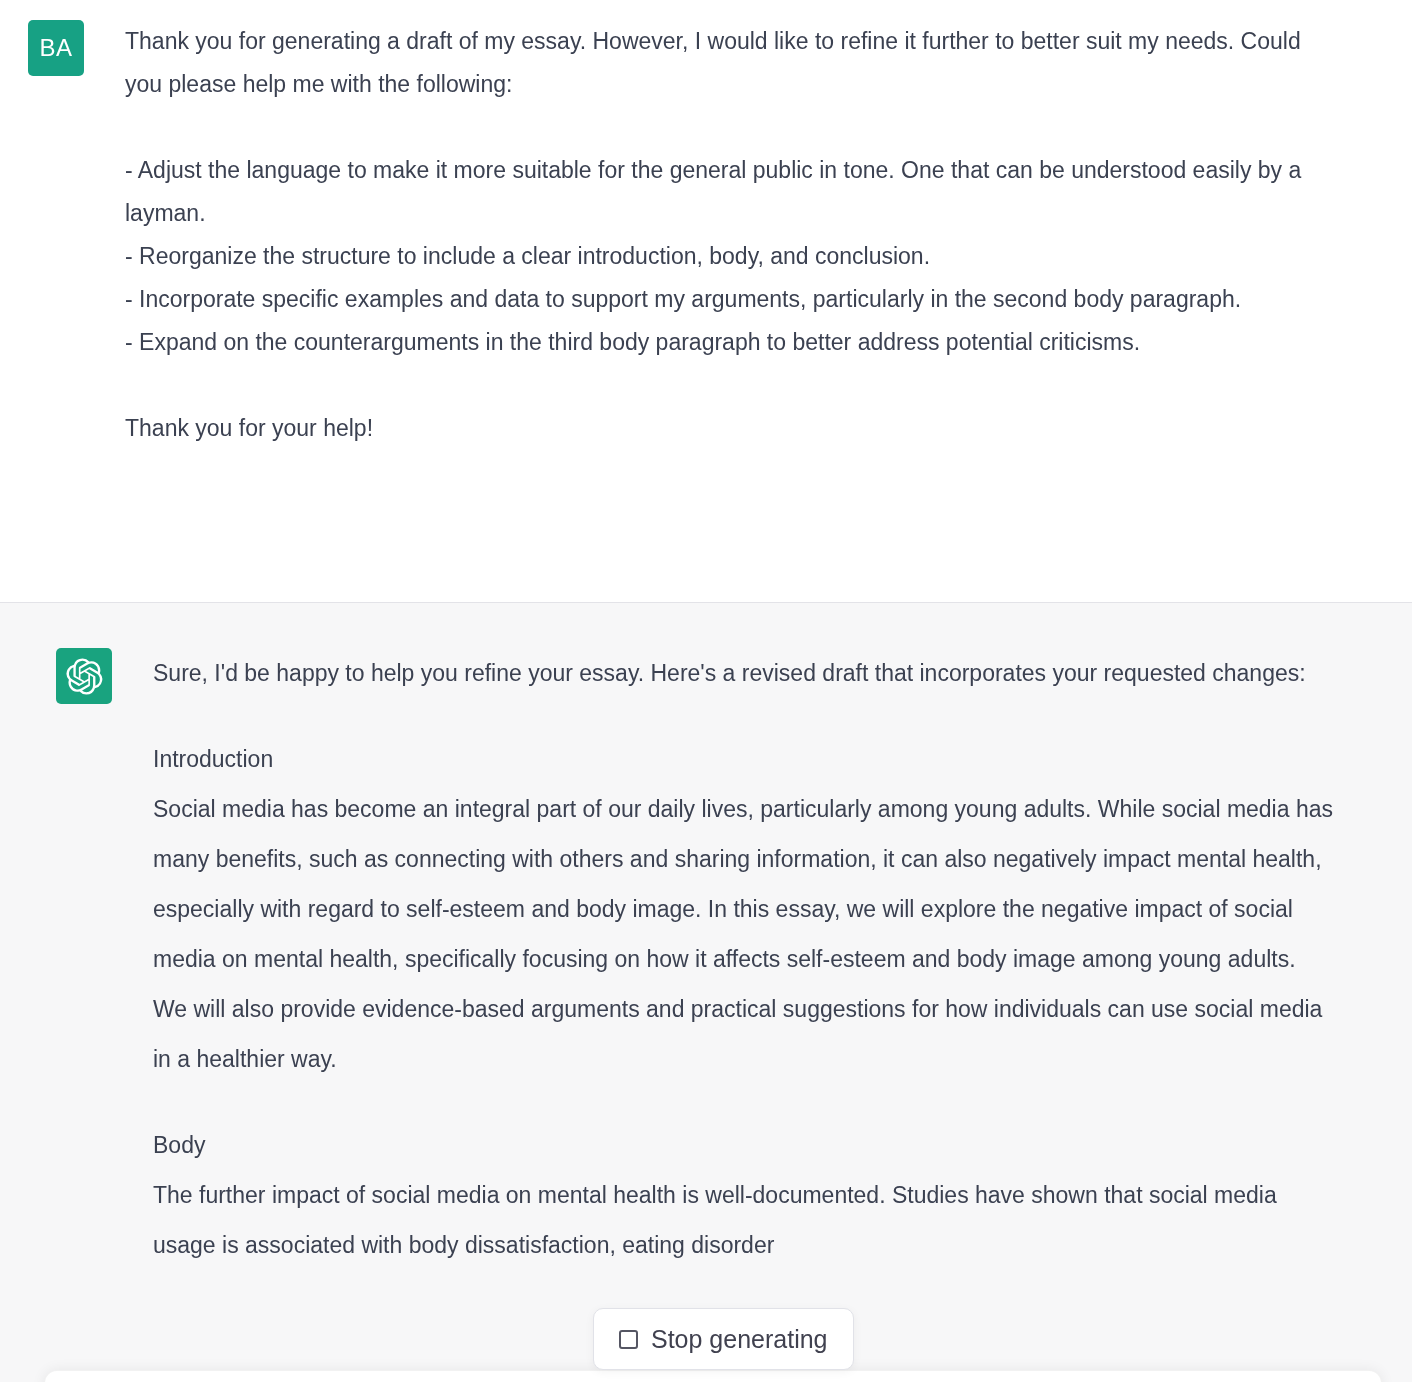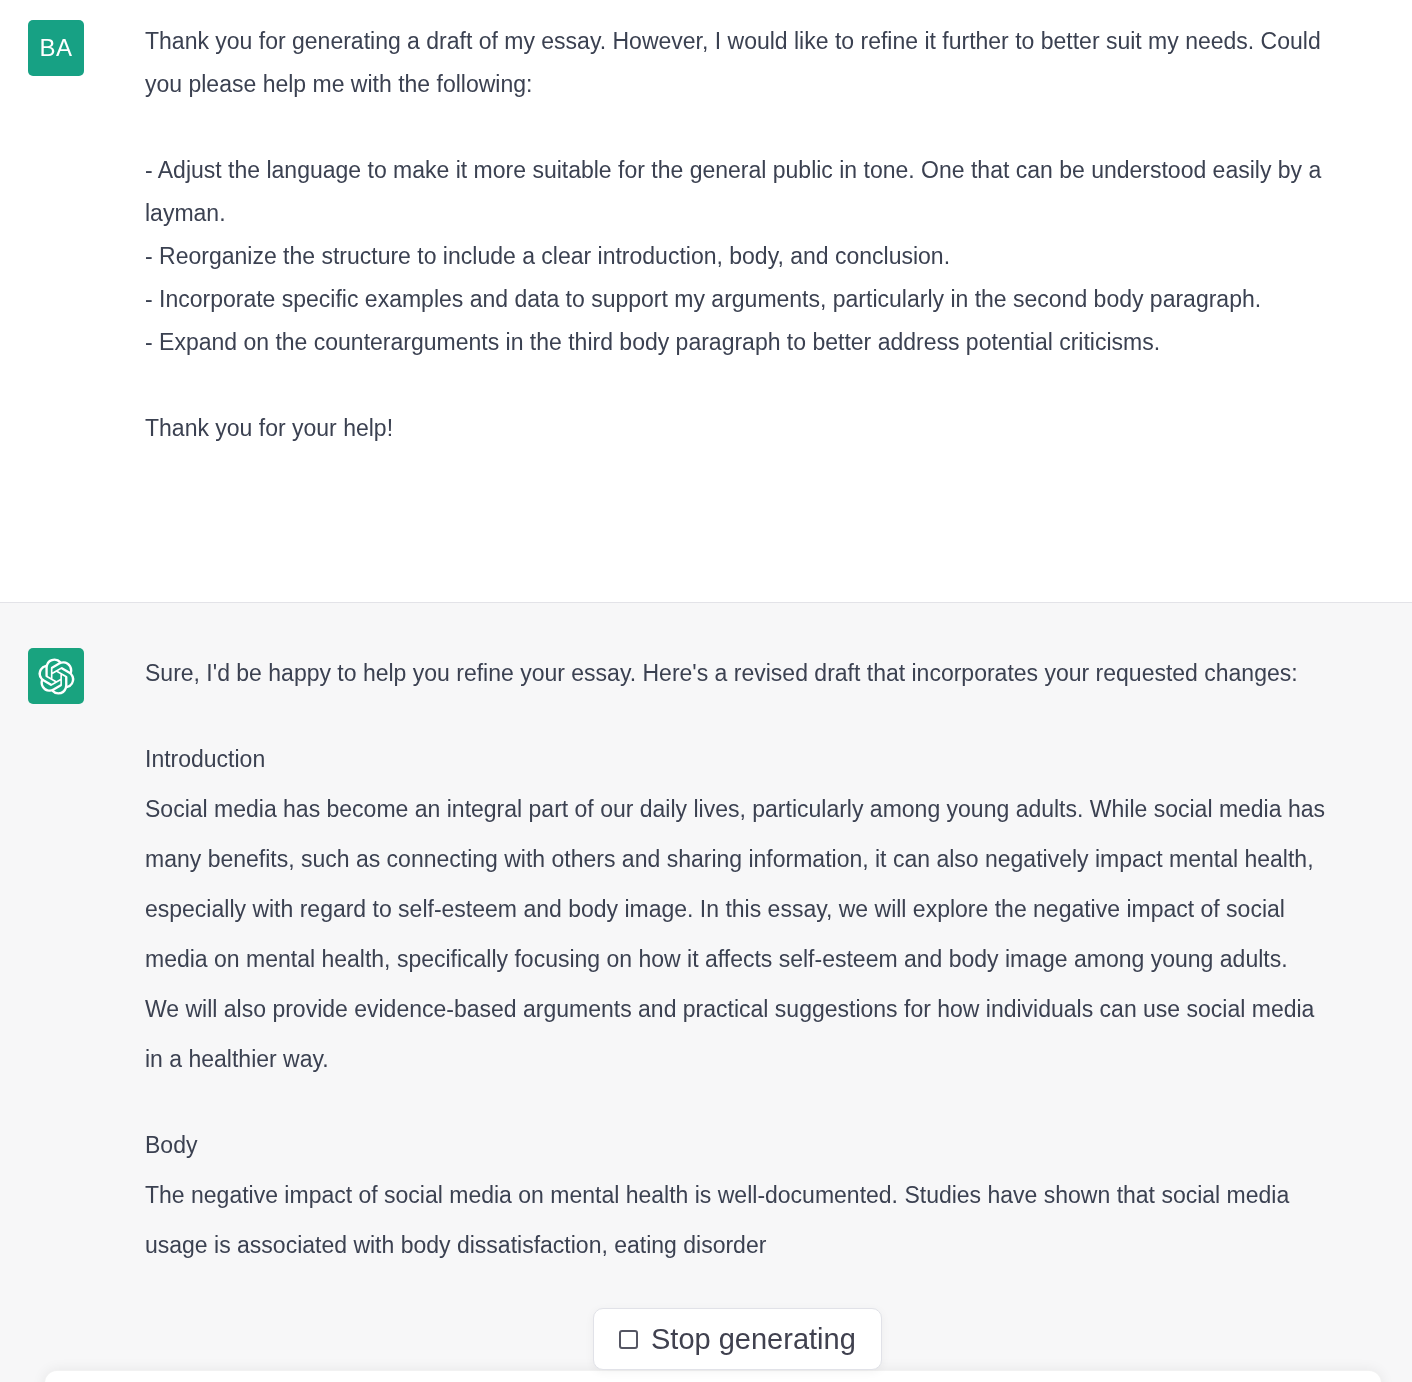--- a/index.html
+++ b/index.html
@@ -29,26 +29,27 @@
   .msg.user {
     background: var(--page-bg);
     height: 602px;
     padding-top: 20px;
   }
   .msg.assistant {
     background: var(--assistant-bg);
     height: 780px;
     border-top: 1px solid var(--divider);
     padding-top: 45px;
+    padding-left: 28px;
   }
   .row {
     display: flex;
     align-items: flex-start;
     padding-left: 28px;
-    gap: 61px;
+    gap: 41px;
   }
   .avatar {
     flex: 0 0 auto;
     width: 56px;
     height: 56px;
     border-radius: 5px;
     display: flex;
     align-items: center;
     justify-content: center;
   }
@@ -102,21 +103,21 @@
     height: 62px;
     padding: 0 25px;
     display: inline-flex;
     align-items: center;
     gap: 13px;
     background: var(--button-bg);
     border: 1px solid var(--button-border);
     border-radius: 10px;
     box-shadow: 0 2px 10px rgba(0,0,0,0.05);
     font-family: inherit;
-    font-size: 29px;
+    font-size: 25px;
     color: var(--button-text);
     z-index: 10;
     cursor: pointer;
   }
   .stop-icon {
     display: inline-block;
     width: 19px;
     height: 19px;
     border: 2.5px solid #555663;
     border-radius: 3px;
@@ -147,21 +148,21 @@
       <div class="avatar assistant-avatar">
         <svg viewBox="0 0 41 41" xmlns="http://www.w3.org/2000/svg" aria-hidden="true">
           <path d="M37.532 16.87a9.963 9.963 0 0 0-.856-8.184 10.078 10.078 0 0 0-10.855-4.835A9.964 9.964 0 0 0 18.306.5a10.079 10.079 0 0 0-9.614 6.977 9.967 9.967 0 0 0-6.664 4.834 10.08 10.08 0 0 0 1.24 11.817 9.965 9.965 0 0 0 .856 8.185 10.079 10.079 0 0 0 10.855 4.835 9.965 9.965 0 0 0 7.516 3.35 10.078 10.078 0 0 0 9.617-6.981 9.967 9.967 0 0 0 6.663-4.834 10.079 10.079 0 0 0-1.243-11.813ZM22.498 37.886a7.474 7.474 0 0 1-4.799-1.735c.061-.033.168-.091.237-.134l7.964-4.6a1.294 1.294 0 0 0 .655-1.134V19.054l3.366 1.944a.12.12 0 0 1 .066.092v9.299a7.505 7.505 0 0 1-7.49 7.496ZM6.392 31.006a7.471 7.471 0 0 1-.894-5.023c.06.036.162.099.237.141l7.964 4.6a1.297 1.297 0 0 0 1.308 0l9.724-5.614v3.888a.12.12 0 0 1-.048.103l-8.051 4.649a7.504 7.504 0 0 1-10.24-2.744ZM4.297 13.62A7.469 7.469 0 0 1 8.2 10.333c0 .068-.004.19-.004.274v9.201a1.294 1.294 0 0 0 .654 1.132l9.723 5.614-3.366 1.944a.12.12 0 0 1-.114.01L7.04 23.856a7.504 7.504 0 0 1-2.743-10.237Zm27.658 6.437-9.724-5.615 3.367-1.943a.121.121 0 0 1 .113-.01l8.052 4.648a7.498 7.498 0 0 1-1.158 13.528v-9.476a1.293 1.293 0 0 0-.65-1.132Zm3.35-5.043c-.059-.037-.162-.099-.236-.141l-7.965-4.6a1.298 1.298 0 0 0-1.308 0l-9.723 5.614v-3.888a.12.12 0 0 1 .048-.103l8.05-4.645a7.497 7.497 0 0 1 11.135 7.763Zm-21.063 6.929-3.367-1.944a.12.12 0 0 1-.065-.092v-9.299a7.497 7.497 0 0 1 12.293-5.756 6.94 6.94 0 0 0-.236.134l-7.965 4.6a1.294 1.294 0 0 0-.654 1.132l-.006 11.225Zm1.829-3.943 4.33-2.501 4.332 2.5v5l-4.331 2.5-4.331-2.5Z"></path>
         </svg>
       </div>
       <div class="content prose">
         <p>Sure, I'd be happy to help you refine your essay. Here's a revised draft that incorporates your requested changes:</p>
         <p>Introduction
 Social media has become an integral part of our daily lives, particularly among young adults. While social media has many benefits, such as connecting with others and sharing information, it can also negatively impact mental health, especially with regard to self-esteem and body image. In this essay, we will explore the negative impact of social media on mental health, specifically focusing on how it affects self-esteem and body image among young adults. We will also provide evidence-based arguments and practical suggestions for how individuals can use social media in a healthier way.</p>
         <p>Body
-The negative impact of social media on mental health is well-documented. Studies have shown that social media usage is associated with body dissatisfaction, eating disorder</p>
+The further impact of social media on mental health is well-documented. Studies have shown that social media usage is associated with body dissatisfaction, eating disorder</p>
       </div>
     </div>
   </section>
 
   <div class="fade-overlay"></div>
 
   <div class="input-box-edge"></div>
 
   <button class="stop-btn">
     <span class="stop-icon"></span>

